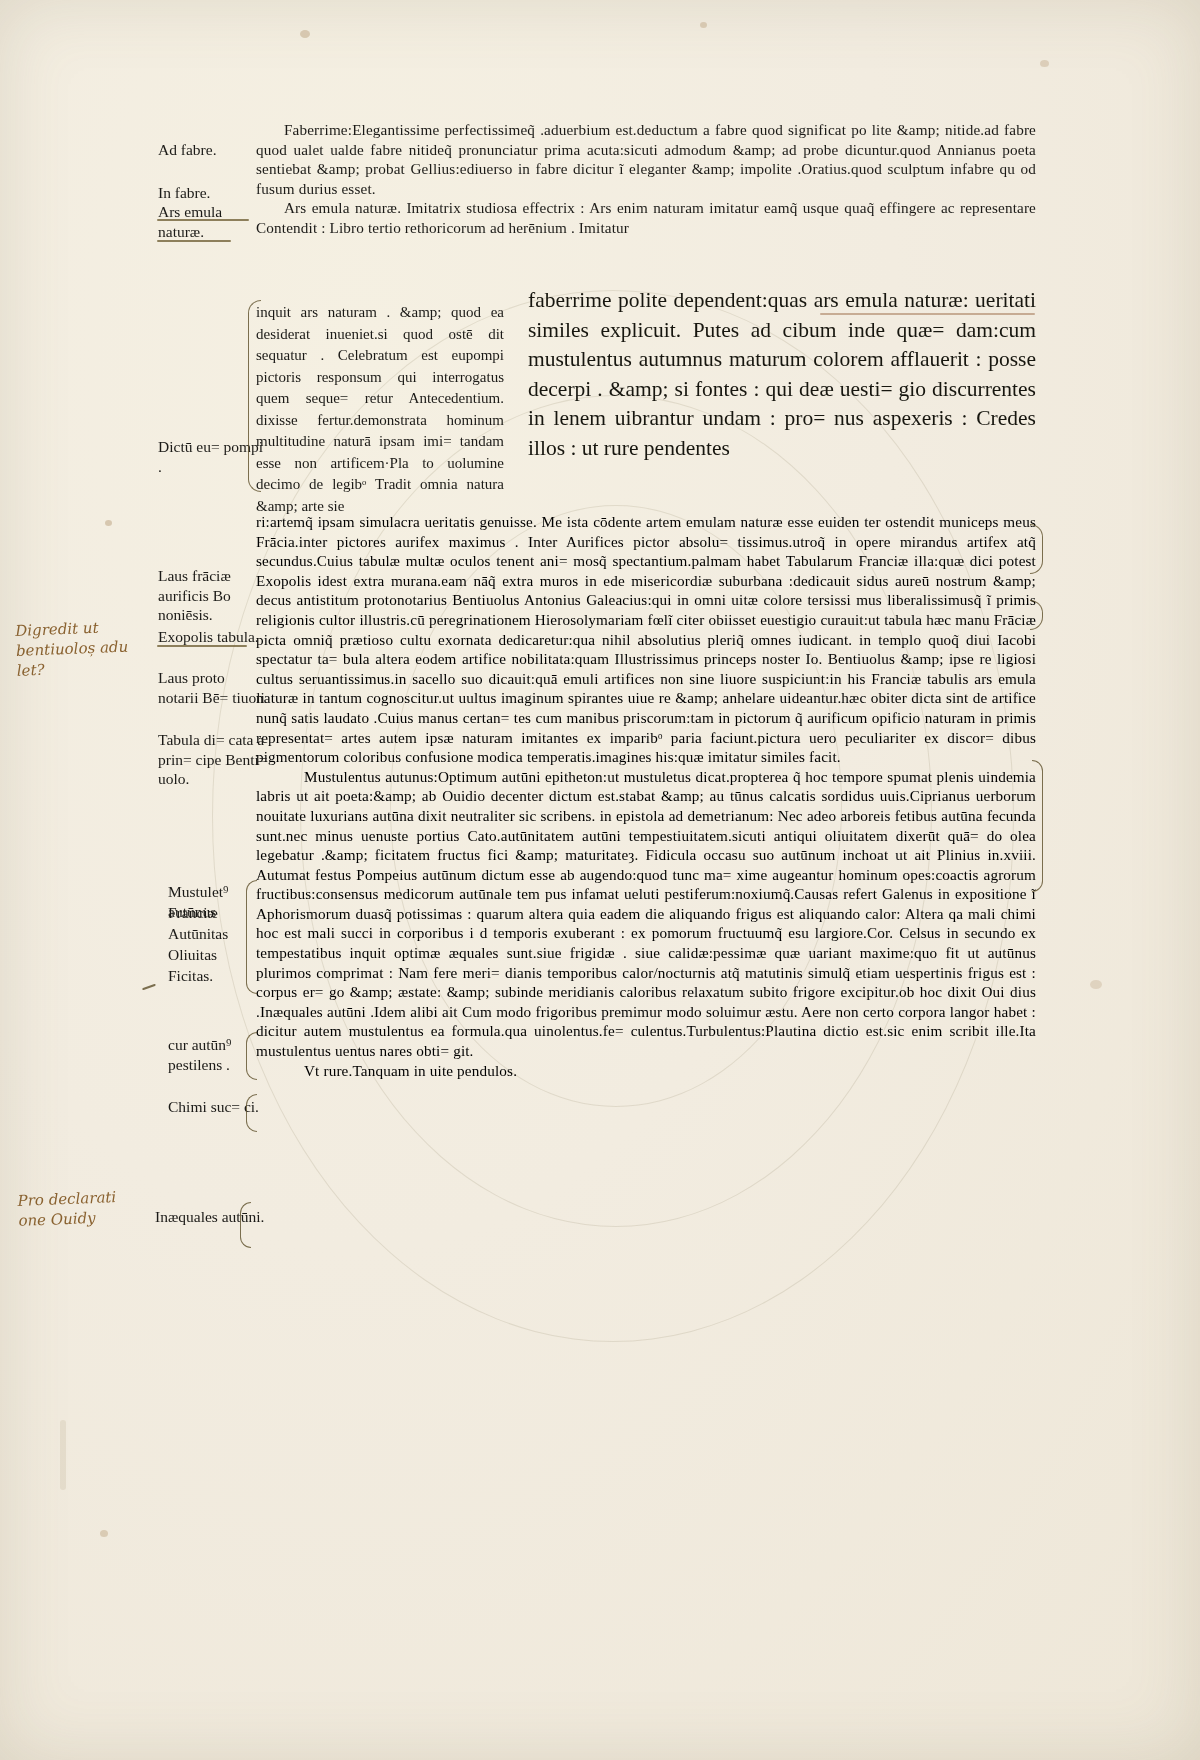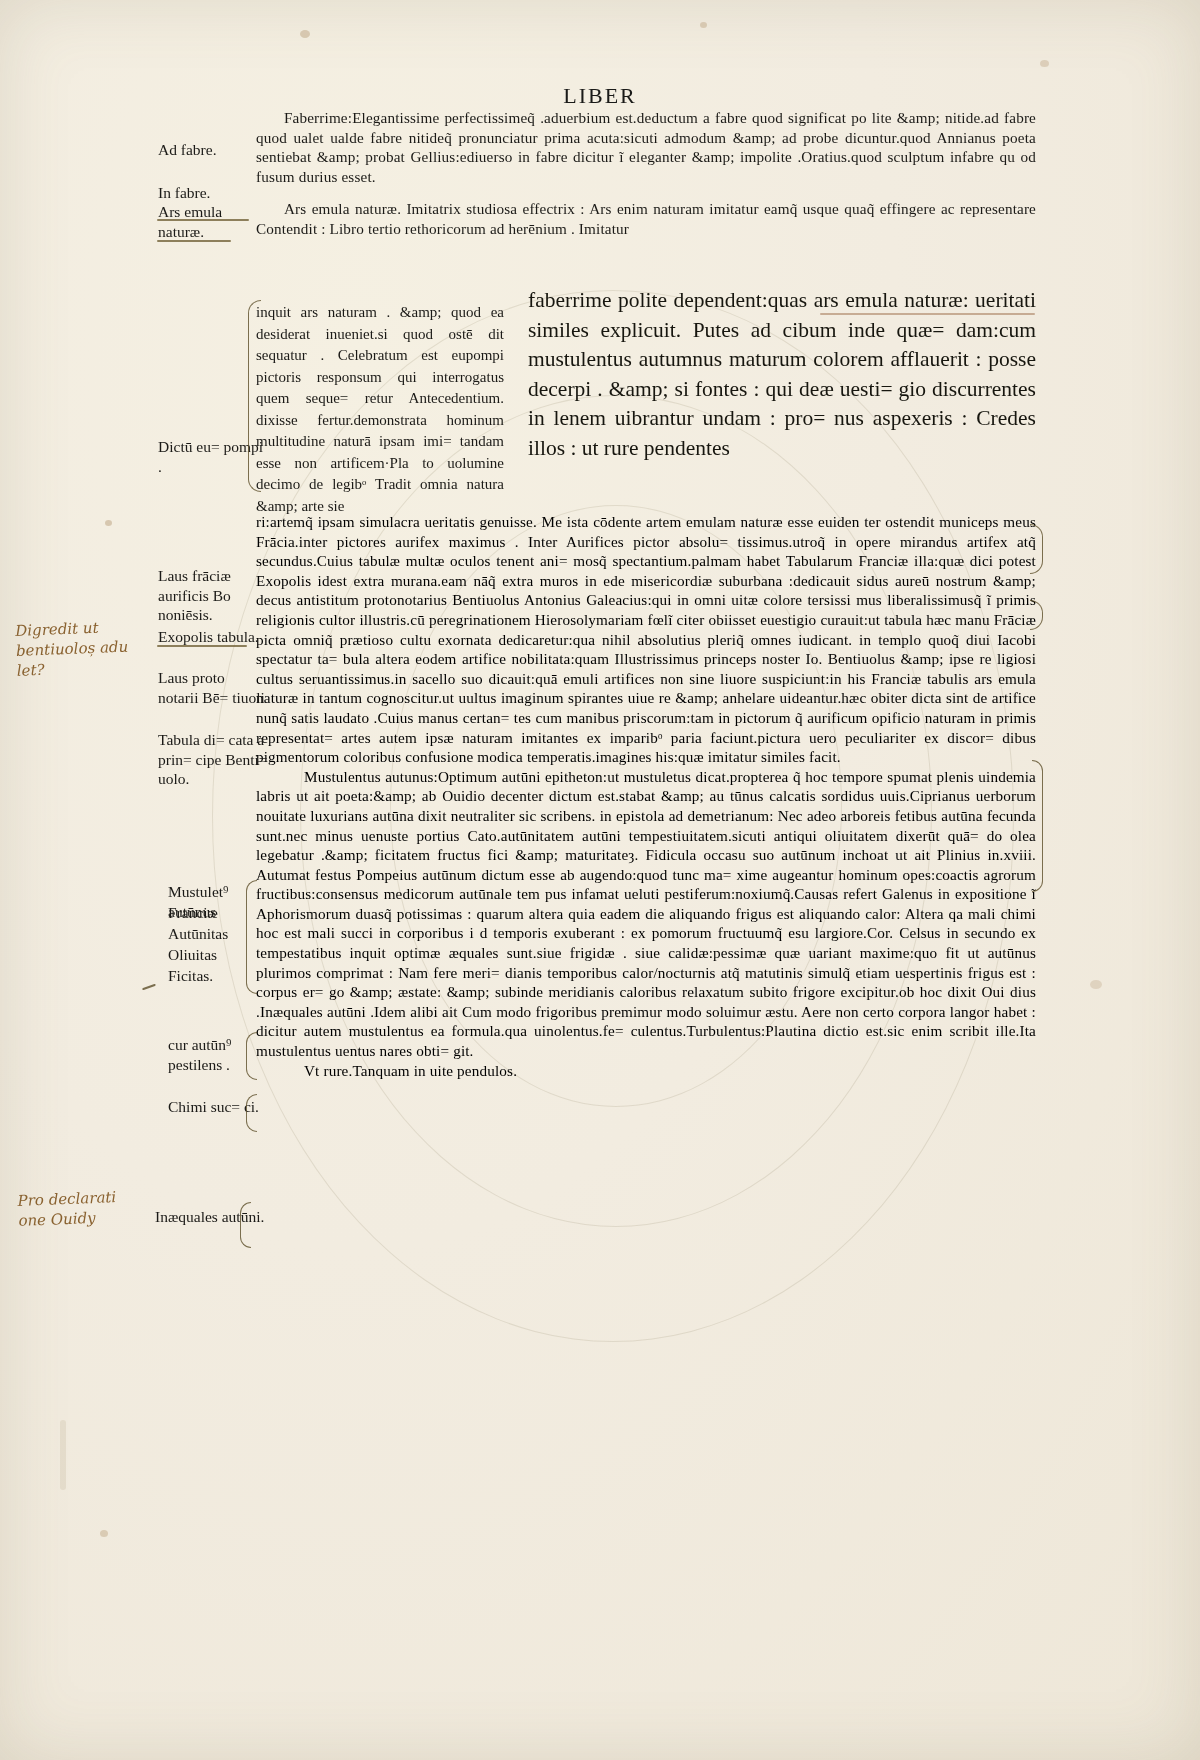--- a/index.html
+++ b/index.html
@@ -47,21 +47,21 @@
     text-align: center;
     font-size: 22px;
     letter-spacing: 2px;
     color: #1a1a18;
   }
 
   .col-main {
     position: absolute;
     left: 256px;
     width: 780px;
-    top: 108px;
+    top: 120px;
     color: #1b1a17;
   }
 
   .para {
     font-size: 15.2px;
     line-height: 19.6px;
     text-align: justify;
     text-justify: inter-word;
     margin: 0 0 0 0;
     letter-spacing: 0.15px;
@@ -172,25 +172,24 @@
   <div class="watermark" style="left:390px; top:505px; width:450px; height:600px;"></div>
 
   <div class="paper-stain" style="left:300px; top:30px; width:10px; height:8px; background:rgba(150,110,60,.28);"></div>
   <div class="paper-stain" style="left:700px; top:22px; width:7px; height:6px; background:rgba(150,110,60,.25);"></div>
   <div class="paper-stain" style="left:1040px; top:60px; width:9px; height:7px; background:rgba(150,110,60,.22);"></div>
   <div class="paper-stain" style="left:105px; top:520px; width:7px; height:6px; background:rgba(150,110,60,.3);"></div>
   <div class="paper-stain" style="left:100px; top:1530px; width:8px; height:7px; background:rgba(150,110,60,.25);"></div>
   <div class="paper-stain" style="left:60px; top:1420px; width:6px; height:70px; background:rgba(150,120,70,.12); border-radius:3px;"></div>
   <div class="paper-stain" style="left:1090px; top:980px; width:12px; height:9px; background:rgba(150,110,60,.18);"></div>
 
-  <div class="header">LIBER</div>
 
   <div class="col-main">
     <p class="para indent">Faberrime:Elegantissime perfectissimeq̃ .aduerbium est.deductum a fabre quod significat po lite &amp;amp; nitide.ad fabre quod ualet ualde fabre nitideq̃ pronunciatur prima acuta:sicuti admodum &amp;amp; ad probe dicuntur.quod Annianus poeta sentiebat &amp;amp; probat Gellius:ediuerso in fabre dicitur ĩ eleganter &amp;amp; impolite .Oratius.quod sculptum infabre qu od fusum durius esset.</p>
-    <p class="para indent" style="margin-top:13px;">Ars emula naturæ. Imitatrix studiosa effectrix : Ars enim naturam imitatur eamq̃ usque quaq̃ effingere ac representare Contendit : Libro tertio rethoricorum ad herēnium . Imitatur</p>
+    <p class="para indent" style="margin-top:0;">Ars emula naturæ. Imitatrix studiosa effectrix : Ars enim naturam imitatur eamq̃ usque quaq̃ effingere ac representare Contendit : Libro tertio rethoricorum ad herēnium . Imitatur</p>
   </div>
 
   <div class="narrow-col">inquit ars naturam . &amp;amp; quod ea desiderat inueniet.si quod ostē dit sequatur . Celebratum est eupompi pictoris responsum qui interrogatus quem seque= retur Antecedentium. dixisse fertur.demonstrata hominum multitudine naturā ipsam imi= tandam esse non artificem·Pla to uolumine decimo de legibᵒ Tradit omnia natura &amp;amp; arte sie</div>
 
   <div class="bigtype">faberrime polite dependent:quas ars emula naturæ: ueritati similes explicuit. Putes ad cibum inde quæ= dam:cum mustulentus autumnus maturum colorem afflauerit : posse decerpi . &amp;amp; si fontes : qui deæ uesti= gio discurrentes in lenem uibrantur undam : pro= nus aspexeris : Credes illos : ut rure pendentes</div>
 
   <div class="lower-block">
     <p class="para">ri:artemq̃ ipsam simulacra ueritatis genuisse. Me ista cōdente artem emulam naturæ esse euiden ter ostendit municeps meus Frācia.inter pictores aurifex maximus . Inter Aurifices pictor absolu= tissimus.utroq̃ in opere mirandus artifex atq̃ secundus.Cuius tabulæ multæ oculos tenent ani= mosq̃ spectantium.palmam habet Tabularum Franciæ illa:quæ dici potest Exopolis idest extra murana.eam nāq̃ extra muros in ede misericordiæ suburbana :dedicauit sidus aureū nostrum &amp;amp; decus antistitum protonotarius Bentiuolus Antonius Galeacius:qui in omni uitæ colore tersissi mus liberalissimusq̃ ĩ primis religionis cultor illustris.cū peregrinationem Hierosolymariam fœlĩ citer obiisset euestigio curauit:ut tabula hæc manu Frāciæ picta omniq̃ prætioso cultu exornata dedicaretur:qua nihil absolutius pleriq̃ omnes iudicant. in templo quoq̃ diui Iacobi spectatur ta= bula altera eodem artifice nobilitata:quam Illustrissimus princeps noster Io. Bentiuolus &amp;amp; ipse re ligiosi cultus seruantissimus.in sacello suo dicauit:quā emuli artifices non sine liuore suspiciunt:in his Franciæ tabulis ars emula naturæ in tantum cognoscitur.ut uultus imaginum spirantes uiue re &amp;amp; anhelare uideantur.hæc obiter dicta sint de artifice nunq̃ satis laudato .Cuius manus certan= tes cum manibus priscorum:tam in pictorum q̃ aurificum opificio naturam in primis representat= artes autem ipsæ naturam imitantes ex imparibᵒ paria faciunt.pictura uero peculiariter ex discor= dibus pigmentorum coloribus confusione modica temperatis.imagines his:quæ imitatur similes facit.</p>
     <p class="para" style="text-indent:48px;">Mustulentus autunus:Optimum autūni epitheton:ut mustuletus dicat.propterea q̃ hoc tempore spumat plenis uindemia labris ut ait poeta:&amp;amp; ab Ouidio decenter dictum est.stabat &amp;amp; au tūnus calcatis sordidus uuis.Ciprianus uerborum nouitate luxurians autūna dixit neutraliter sic scribens. in epistola ad demetrianum: Nec adeo arboreis fetibus autūna fecunda sunt.nec minus uenuste portius Cato.autūnitatem autūni tempestiuitatem.sicuti antiqui oliuitatem dixerūt quā= do olea legebatur .&amp;amp; ficitatem fructus fici &amp;amp; maturitateȝ. Fidicula occasu suo autūnum inchoat ut ait Plinius in.xviii. Autumat festus Pompeius autūnum dictum esse ab augendo:quod tunc ma= xime augeantur hominum opes:coactis agrorum fructibus:consensus medicorum autūnale tem pus infamat ueluti pestiferum:noxiumq̃.Causas refert Galenus in expositione ĩ Aphorismorum duasq̃ potissimas : quarum altera quia eadem die aliquando frigus est aliquando calor: Altera qa mali chimi hoc est mali succi in corporibus i d temporis exuberant : ex pomorum fructuumq̃ esu largiore.Cor. Celsus in secundo ex tempestatibus inquit optimæ æquales sunt.siue frigidæ . siue calidæ:pessimæ quæ uariant maxime:quo fit ut autūnus plurimos comprimat : Nam fere meri= dianis temporibus calor/nocturnis atq̃ matutinis simulq̃ etiam uespertinis frigus est : corpus er= go &amp;amp; æstate: &amp;amp; subinde meridianis caloribus relaxatum subito frigore excipitur.ob hoc dixit Oui dius .Inæquales autūni .Idem alibi ait Cum modo frigoribus premimur modo soluimur æstu. Aere non certo corpora langor habet : dicitur autem mustulentus ea formula.qua uinolentus.fe= culentus.Turbulentus:Plautina dictio est.sic enim scribit ille.Ita mustulentus uentus nares obti= git.</p>
     <p class="para" style="text-indent:48px;">Vt rure.Tanquam in uite pendulos.</p>

